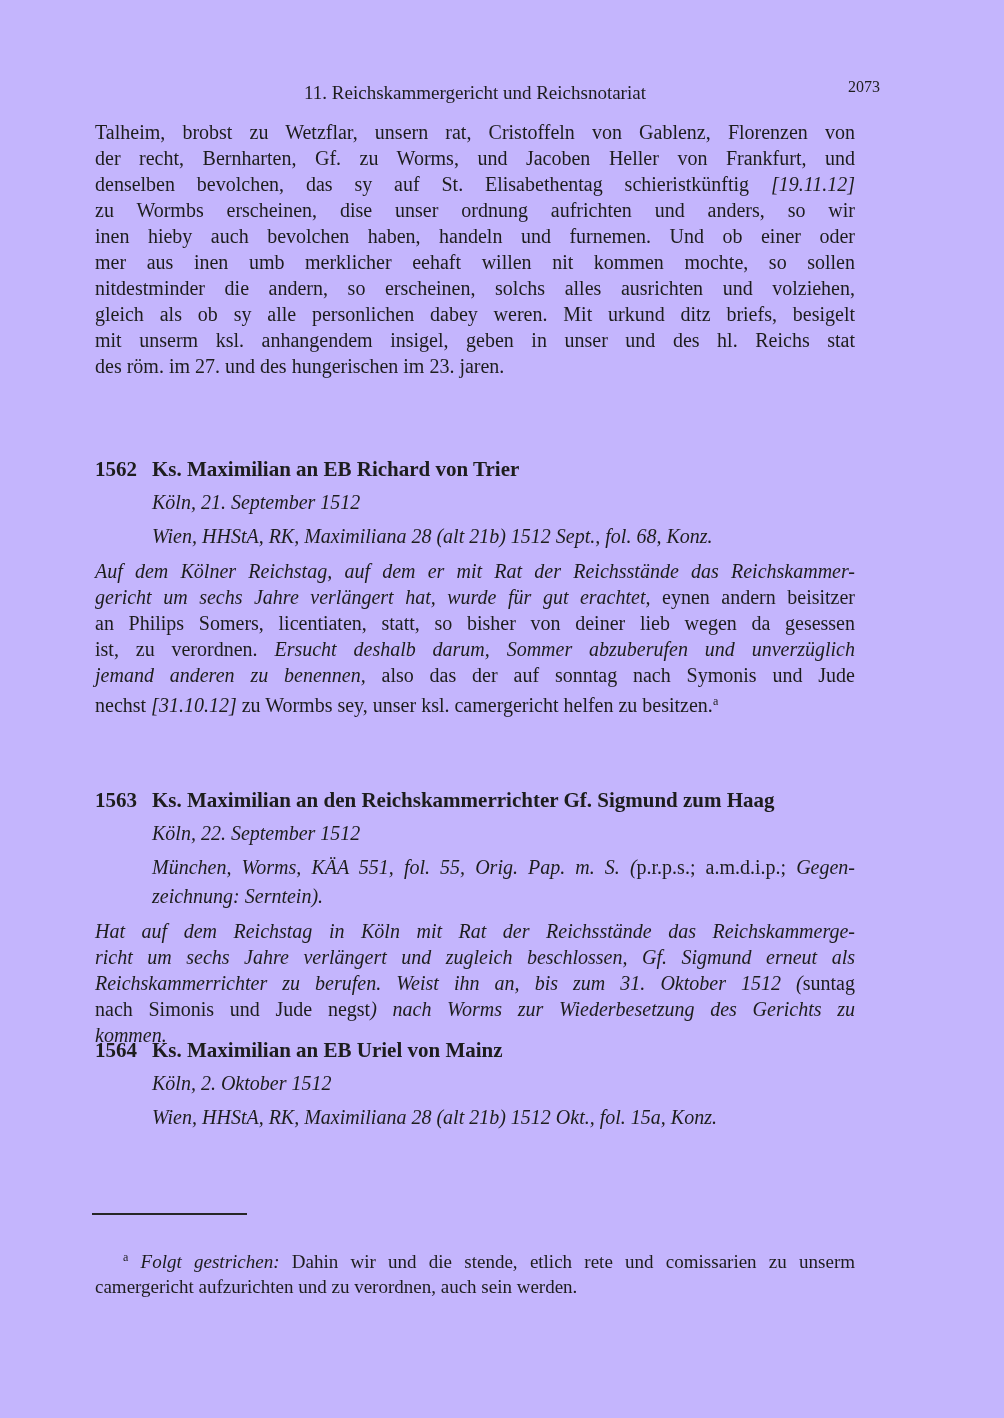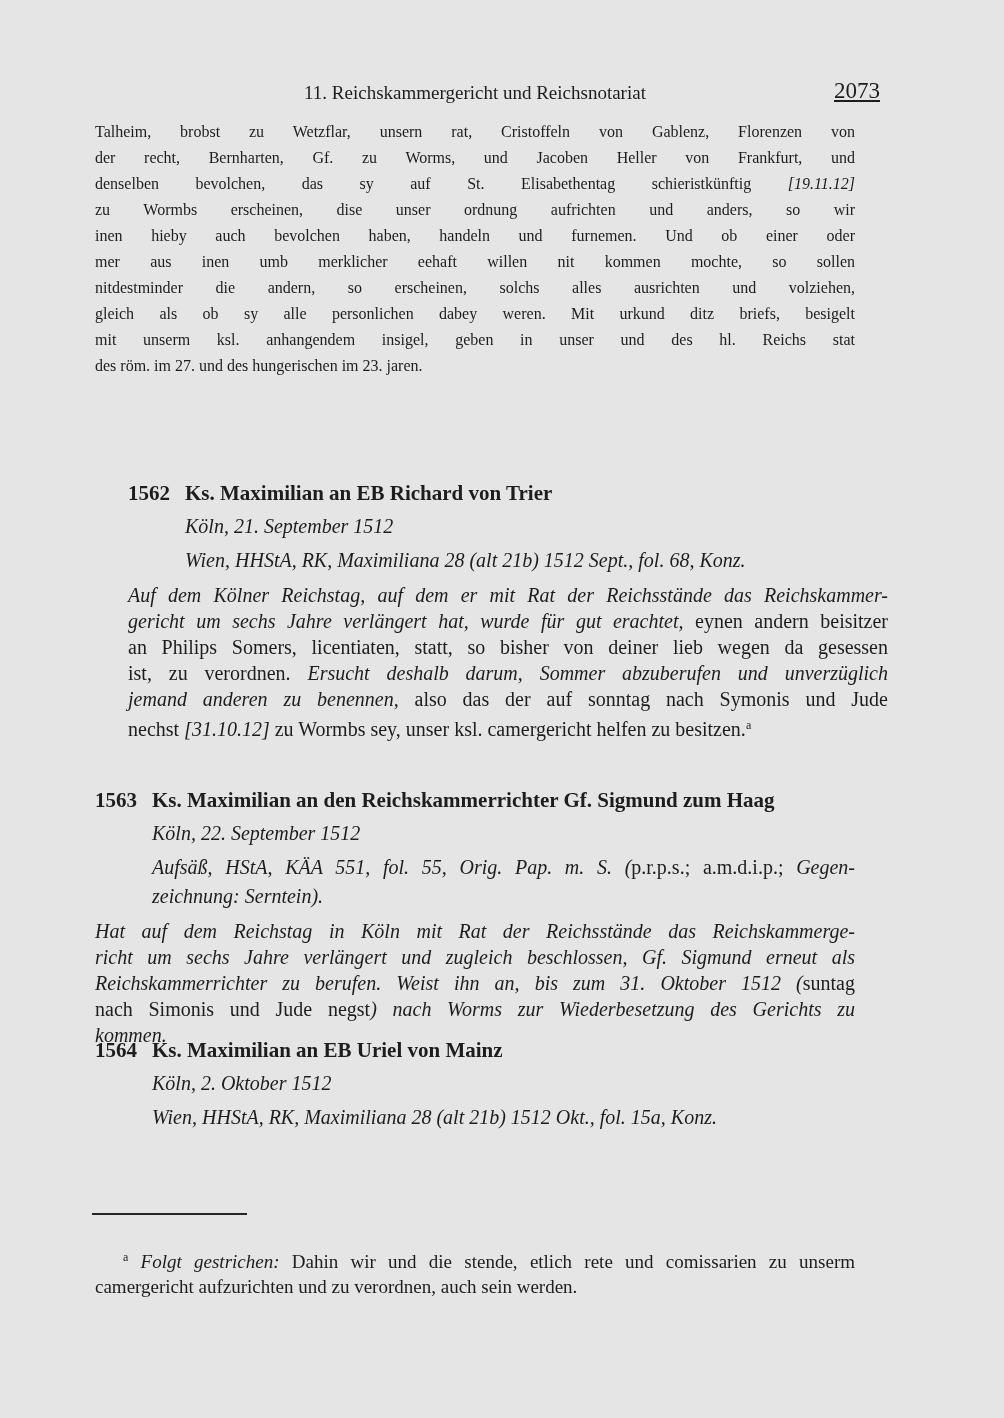--- a/index.html
+++ b/index.html
@@ -1,44 +1,44 @@
 <!DOCTYPE html>
 <html><head>
 <meta charset="utf-8">
 <style>
   html, body { margin: 0; padding: 0; background: #ffffff; }
   .page {
     position: relative;
     width: 1004px;
     height: 1418px;
-    background: #e5e5e5;
+    background: #c4b5fd;
     color: #1d1d1d;
     font-family: "Liberation Serif", "DejaVu Serif", serif;
     overflow: hidden;
   }
   .abs { position: absolute; left: 95px; width: 760px; }
 
   
   #running-head { top: 82px; height: 28px; font-size: 19px; }
   #running-head .title { position: absolute; left: 0; right: 0; text-align: center; }
-  #running-head .folio { position: absolute; right: -25px; top: -4px; font-size: 23px; text-decoration: underline; }
+  #running-head .folio { position: absolute; right: -25px; top: -4px; font-size: 16px; }
 
   
   .line { text-align: left; }
   .line.j { text-align: justify; text-align-last: justify; }
   .s-r { font-style: normal; }
   .s-i { font-style: italic; }
   .s-sup { font-size: 12px; vertical-align: 7px; font-style: normal; }
 
   
-  #para { top: 119px; font-size: 16px; line-height: 26px; }
+  #para { top: 119px; font-size: 20px; line-height: 26px; }
 
   
   .entry { font-size: 20px; line-height: 26px; }
-  #e1562 { top: 480px; margin-left: 33px; }
+  #e1562 { top: 456px; }
   #e1563 { top: 787px; }
   #e1564 { top: 1037px; }
   .entry-head { font-weight: bold; font-size: 21px; line-height: 27px; margin: 0; }
   .entry-number { display: inline-block; width: 57px; }
   .entry-date { font-style: italic; margin: 6px 0 0 57px; line-height: 27px; }
   .entry-source { margin: 6px 0 0 57px; line-height: 29px; }
   .entry-body { margin: 7px 0 0 0; }
 
   
   #fn-rule { top: 1213px; left: 92px; width: 155px; border-top: 2px solid #262626; height: 0; }
@@ -85,21 +85,21 @@
         <div class="line"><span class="s-r">nechst </span><span class="s-i">[31.10.12]</span><span class="s-r"> zu Wormbs sey, unser ksl. camergericht helfen zu besitzen.</span><span class="s-sup">a</span></div>
       </div>
   </section>
 
   <section class="abs entry" id="e1563">
     <h2 class="entry-head">
       <span class="entry-number">1563</span><span class="entry-title">Ks. Maximilian an den Reichskammerrichter Gf. Sigmund zum Haag</span>
     </h2>
     <div class="entry-date">Köln, 22. September 1512</div>
     <div class="entry-source">
-        <div class="line j"><span class="s-i">Aufsäß, HStA, KÄA 551, fol. 55, Orig. Pap. m. S. (</span><span class="s-r">p.r.p.s.; a.m.d.i.p.;</span><span class="s-i"> Gegen-</span></div>
+        <div class="line j"><span class="s-i">München, Worms, KÄA 551, fol. 55, Orig. Pap. m. S. (</span><span class="s-r">p.r.p.s.; a.m.d.i.p.;</span><span class="s-i"> Gegen-</span></div>
         <div class="line"><span class="s-i">zeichnung: Serntein).</span></div>
       </div>
     <div class="entry-body">
         <div class="line j"><span class="s-i">Hat auf dem Reichstag in Köln mit Rat der Reichsstände das Reichskammerge-</span></div>
         <div class="line j"><span class="s-i">richt um sechs Jahre verlängert und zugleich beschlossen, Gf. Sigmund erneut als</span></div>
         <div class="line j"><span class="s-i">Reichskammerrichter zu berufen. Weist ihn an, bis zum 31. Oktober 1512 (</span><span class="s-r">suntag</span></div>
         <div class="line j"><span class="s-r">nach Simonis und Jude negst</span><span class="s-i">) nach Worms zur Wiederbesetzung des Gerichts zu</span></div>
         <div class="line"><span class="s-i">kommen.</span></div>
       </div>
   </section>

